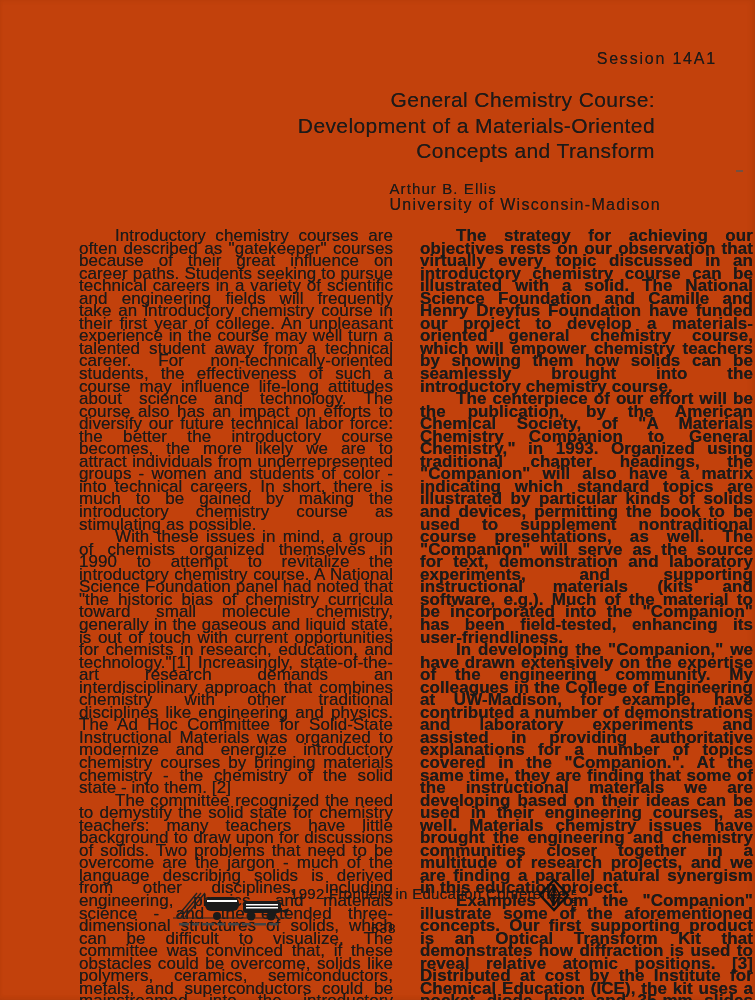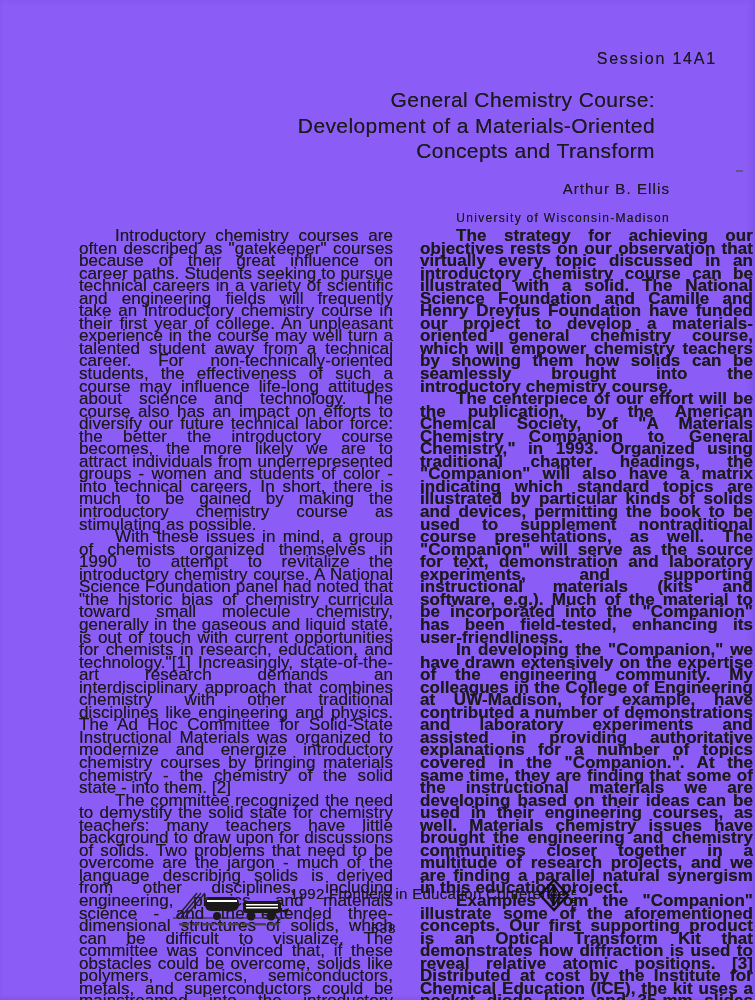--- a/index.html
+++ b/index.html
@@ -1,41 +1,41 @@
 <!DOCTYPE html>
 <html><head>
 <meta charset="utf-8">
 <style>
   html,body{margin:0;padding:0;background:#888;}
   #page{
     position:relative;
     width:755px;height:1000px;
-    background:#8b5cf6;
+    background:#c2410c;
     overflow:hidden;
     font-family:"Liberation Sans", sans-serif;
     color:#1b1b1b;
     box-shadow:inset -3px 0 6px rgba(0,0,0,0.06), inset 0 -2px 4px rgba(0,0,0,0.04);
   }
   .fuzz{ text-shadow:0 0 0.35px rgba(0,0,0,0.55); }
 
   #session{
     position:absolute; top:50px; right:38px;
     font-size:16px; letter-spacing:1.8px;
   }
   #title-block{
     position:absolute; top:87px; right:100px;
     text-align:right;
     font-size:21px; line-height:25.5px; letter-spacing:0.4px;
   }
   #author-block{
-    position:absolute; top:180px; right:85px;
-    text-align:right;
+    position:absolute; top:180px; right:94px;
+    text-align:left;
   }
   #author-name{ font-size:15px; letter-spacing:1.1px; line-height:17px; }
-  #author-affiliation{ font-size:12px; letter-spacing:1.3px; line-height:14px; margin-top:14px; }
+  #author-affiliation{ font-size:16px; letter-spacing:1.3px; line-height:14px; margin-top:1px; }
 
   .col{ position:absolute; top:230px; font-size:17px; line-height:12.55px; letter-spacing:0.08px;margin-left:20px; }
   .col p{ margin:0; padding:0; text-indent:36px; text-align:justify; }
   #left-col{ left:59px; width:314px; }
   #right-col{ left:400px; width:333px;font-weight:bold; }
 
   #fie-logo{ position:absolute; left:171px; top:889px; }
   #footer-conference{
     position:absolute; left:290px; top:885px;
     font-size:15px; font-weight:normal; letter-spacing:0.3px;

